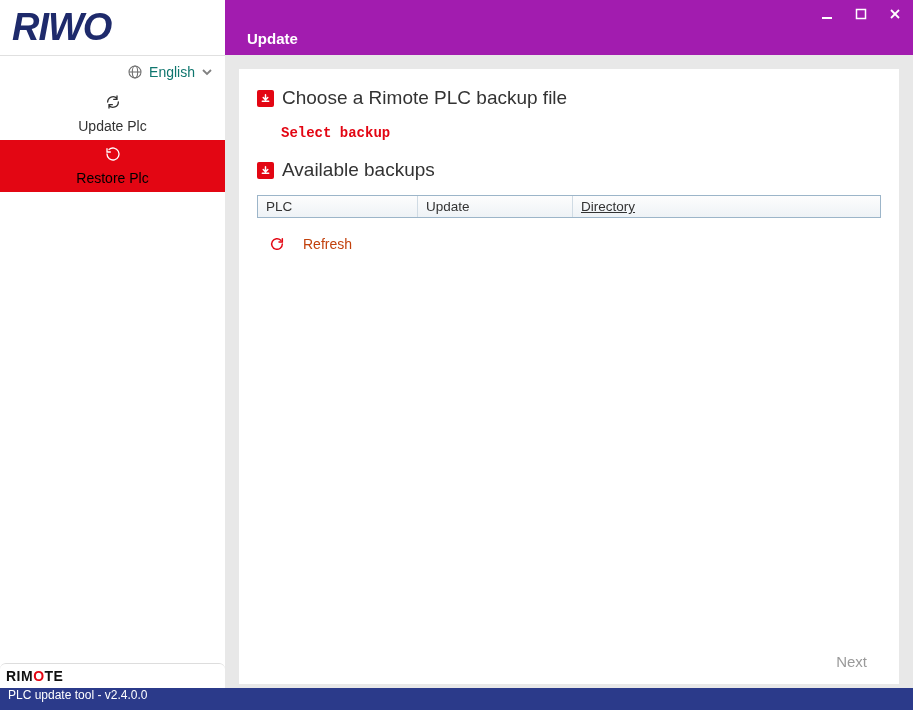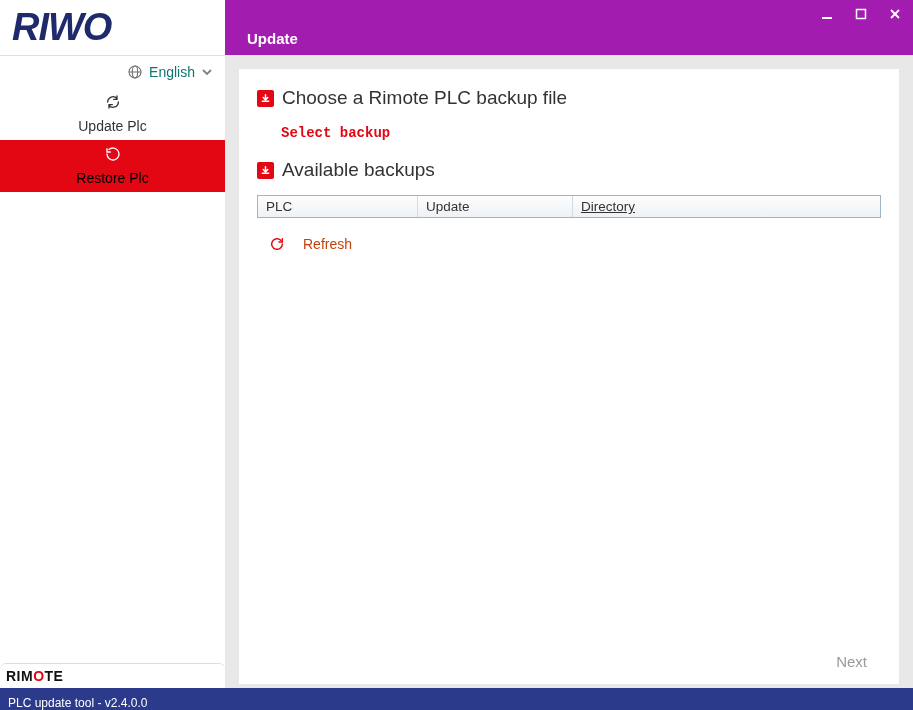--- a/index.html
+++ b/index.html
@@ -195,21 +195,21 @@
       color: #9a9a9a;
       font-size: 15px;
       padding: 4px 8px;
     }
     .status-bar {
       height: 22px;
       background: #2b3a8a;
       color: #fff;
       font-size: 12px;
       display: flex;
-      align-items: flex-end;
+      align-items: flex-start;
       padding-left: 8px;
     }
   </style>
 </head>
 <body>
 
 <div class="app">
 
   <div class="top-row">
     <div class="logo-cell">

